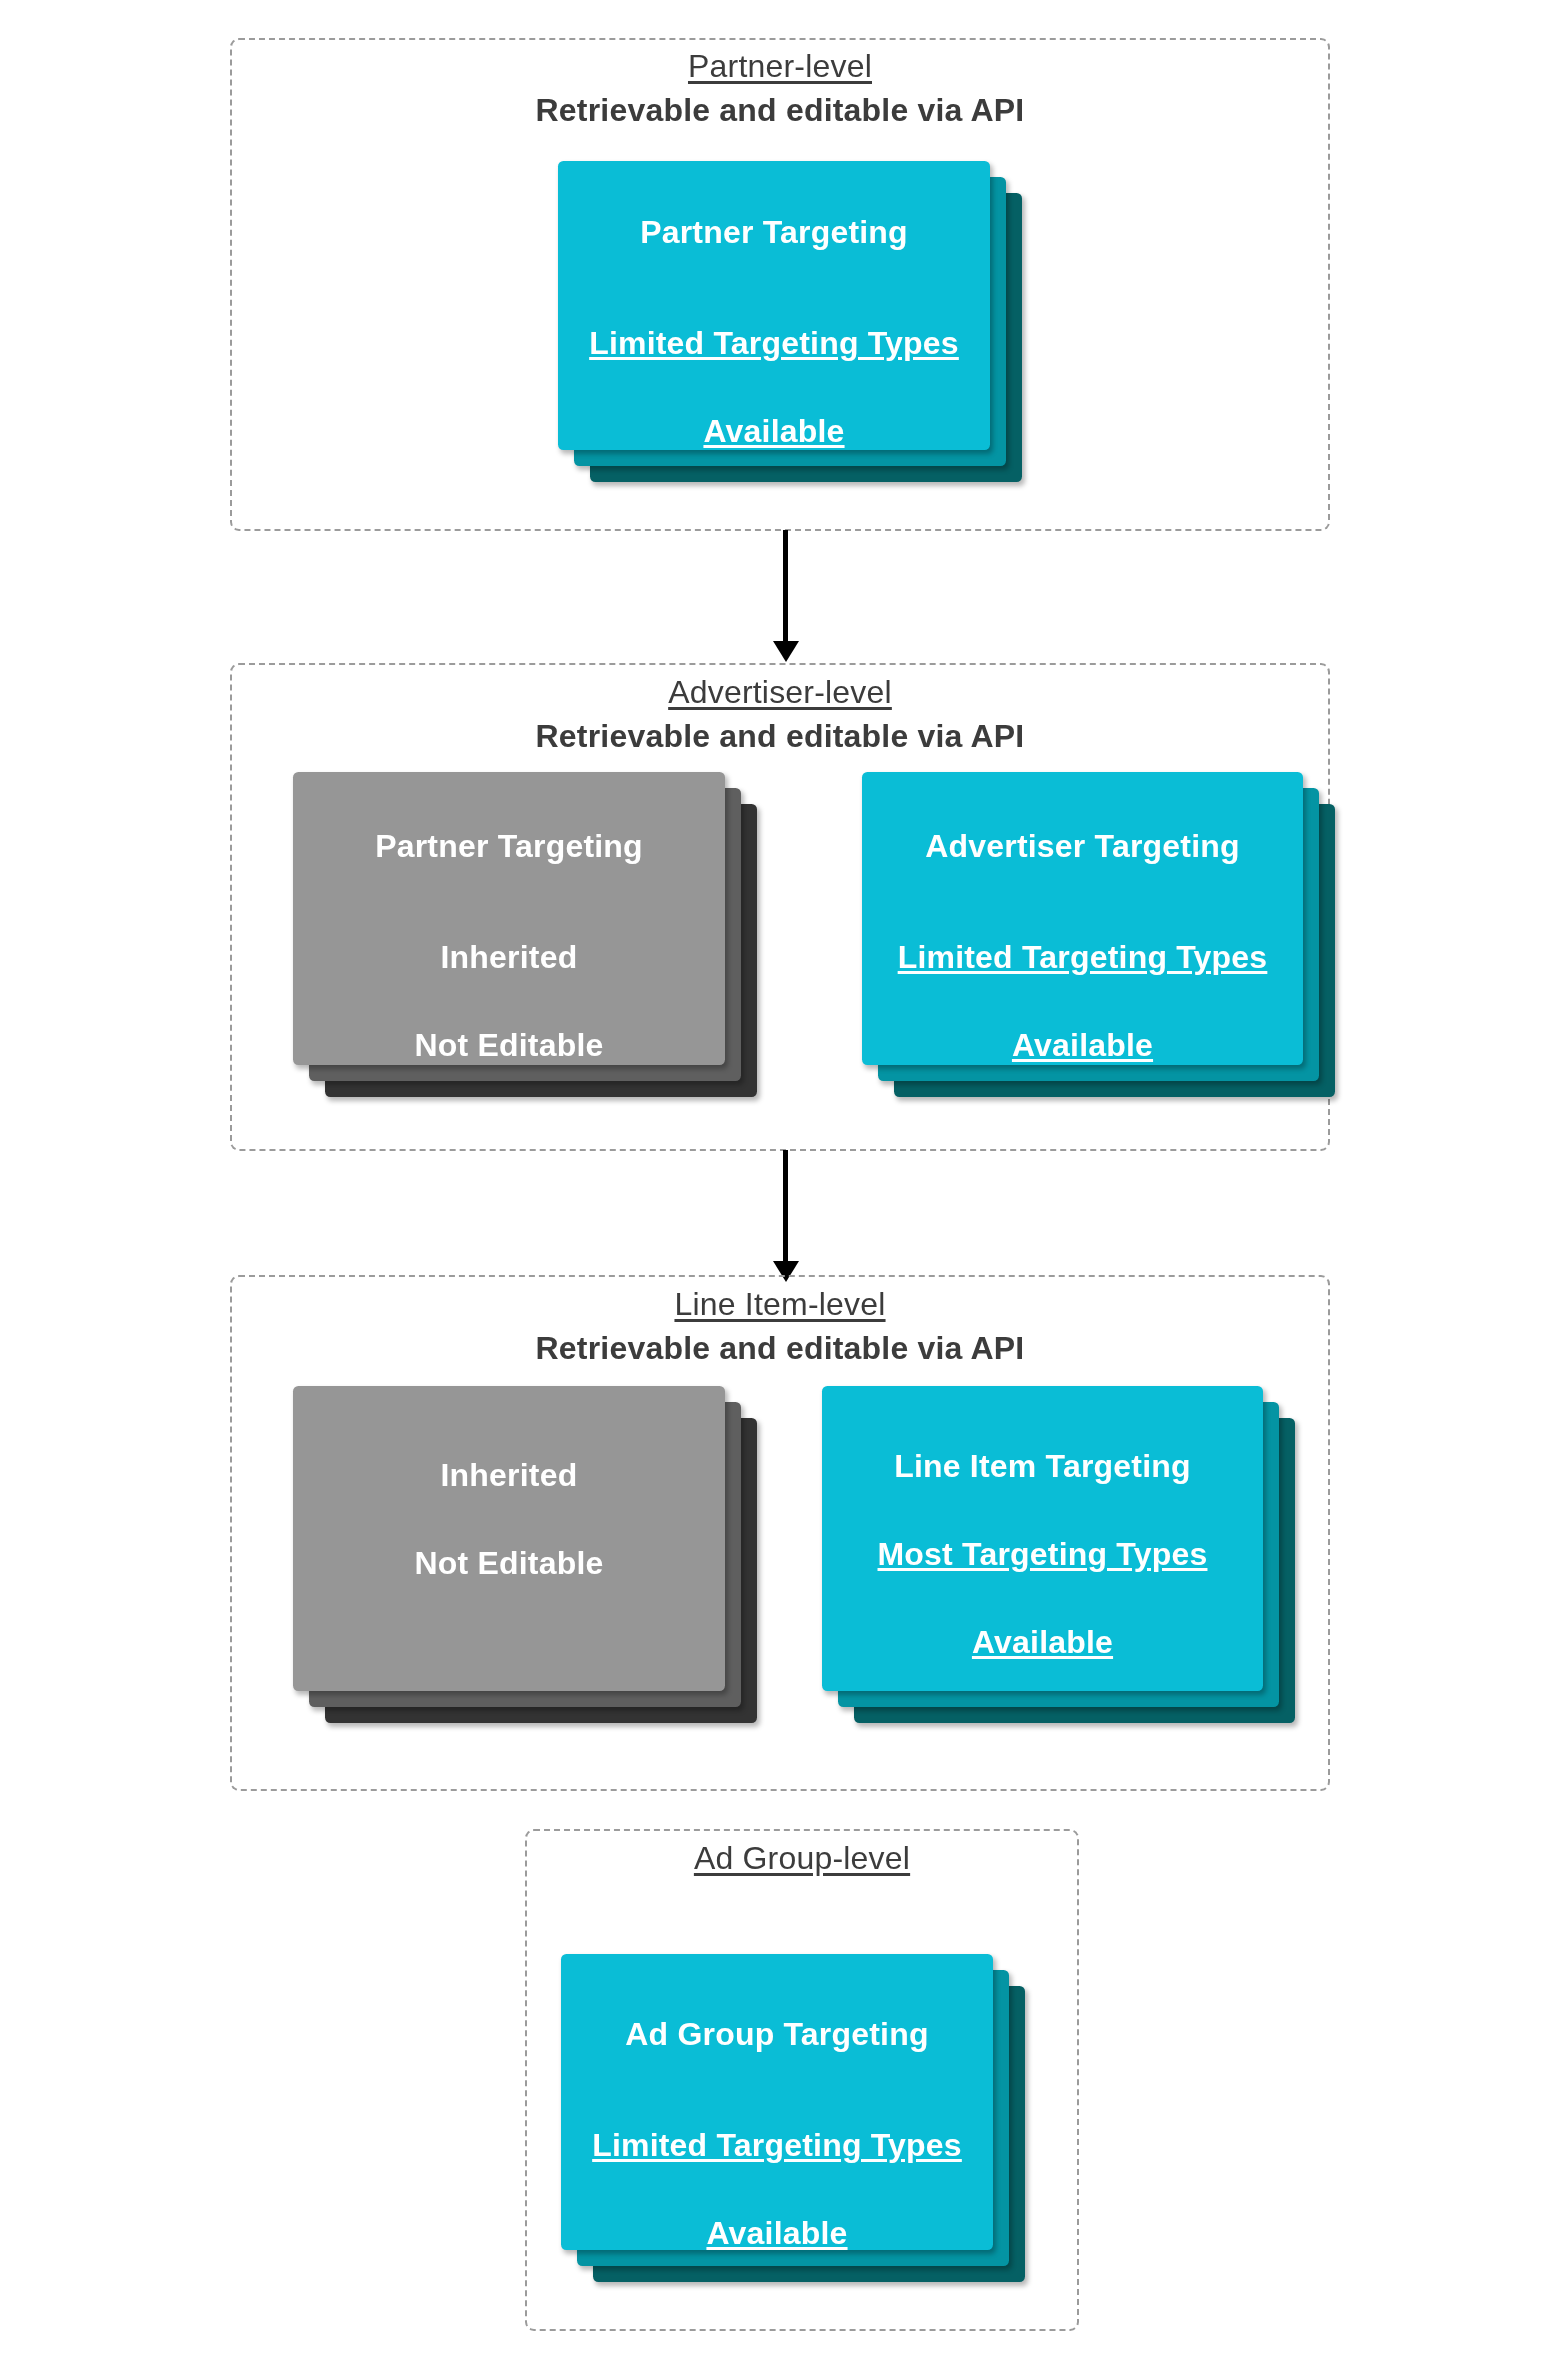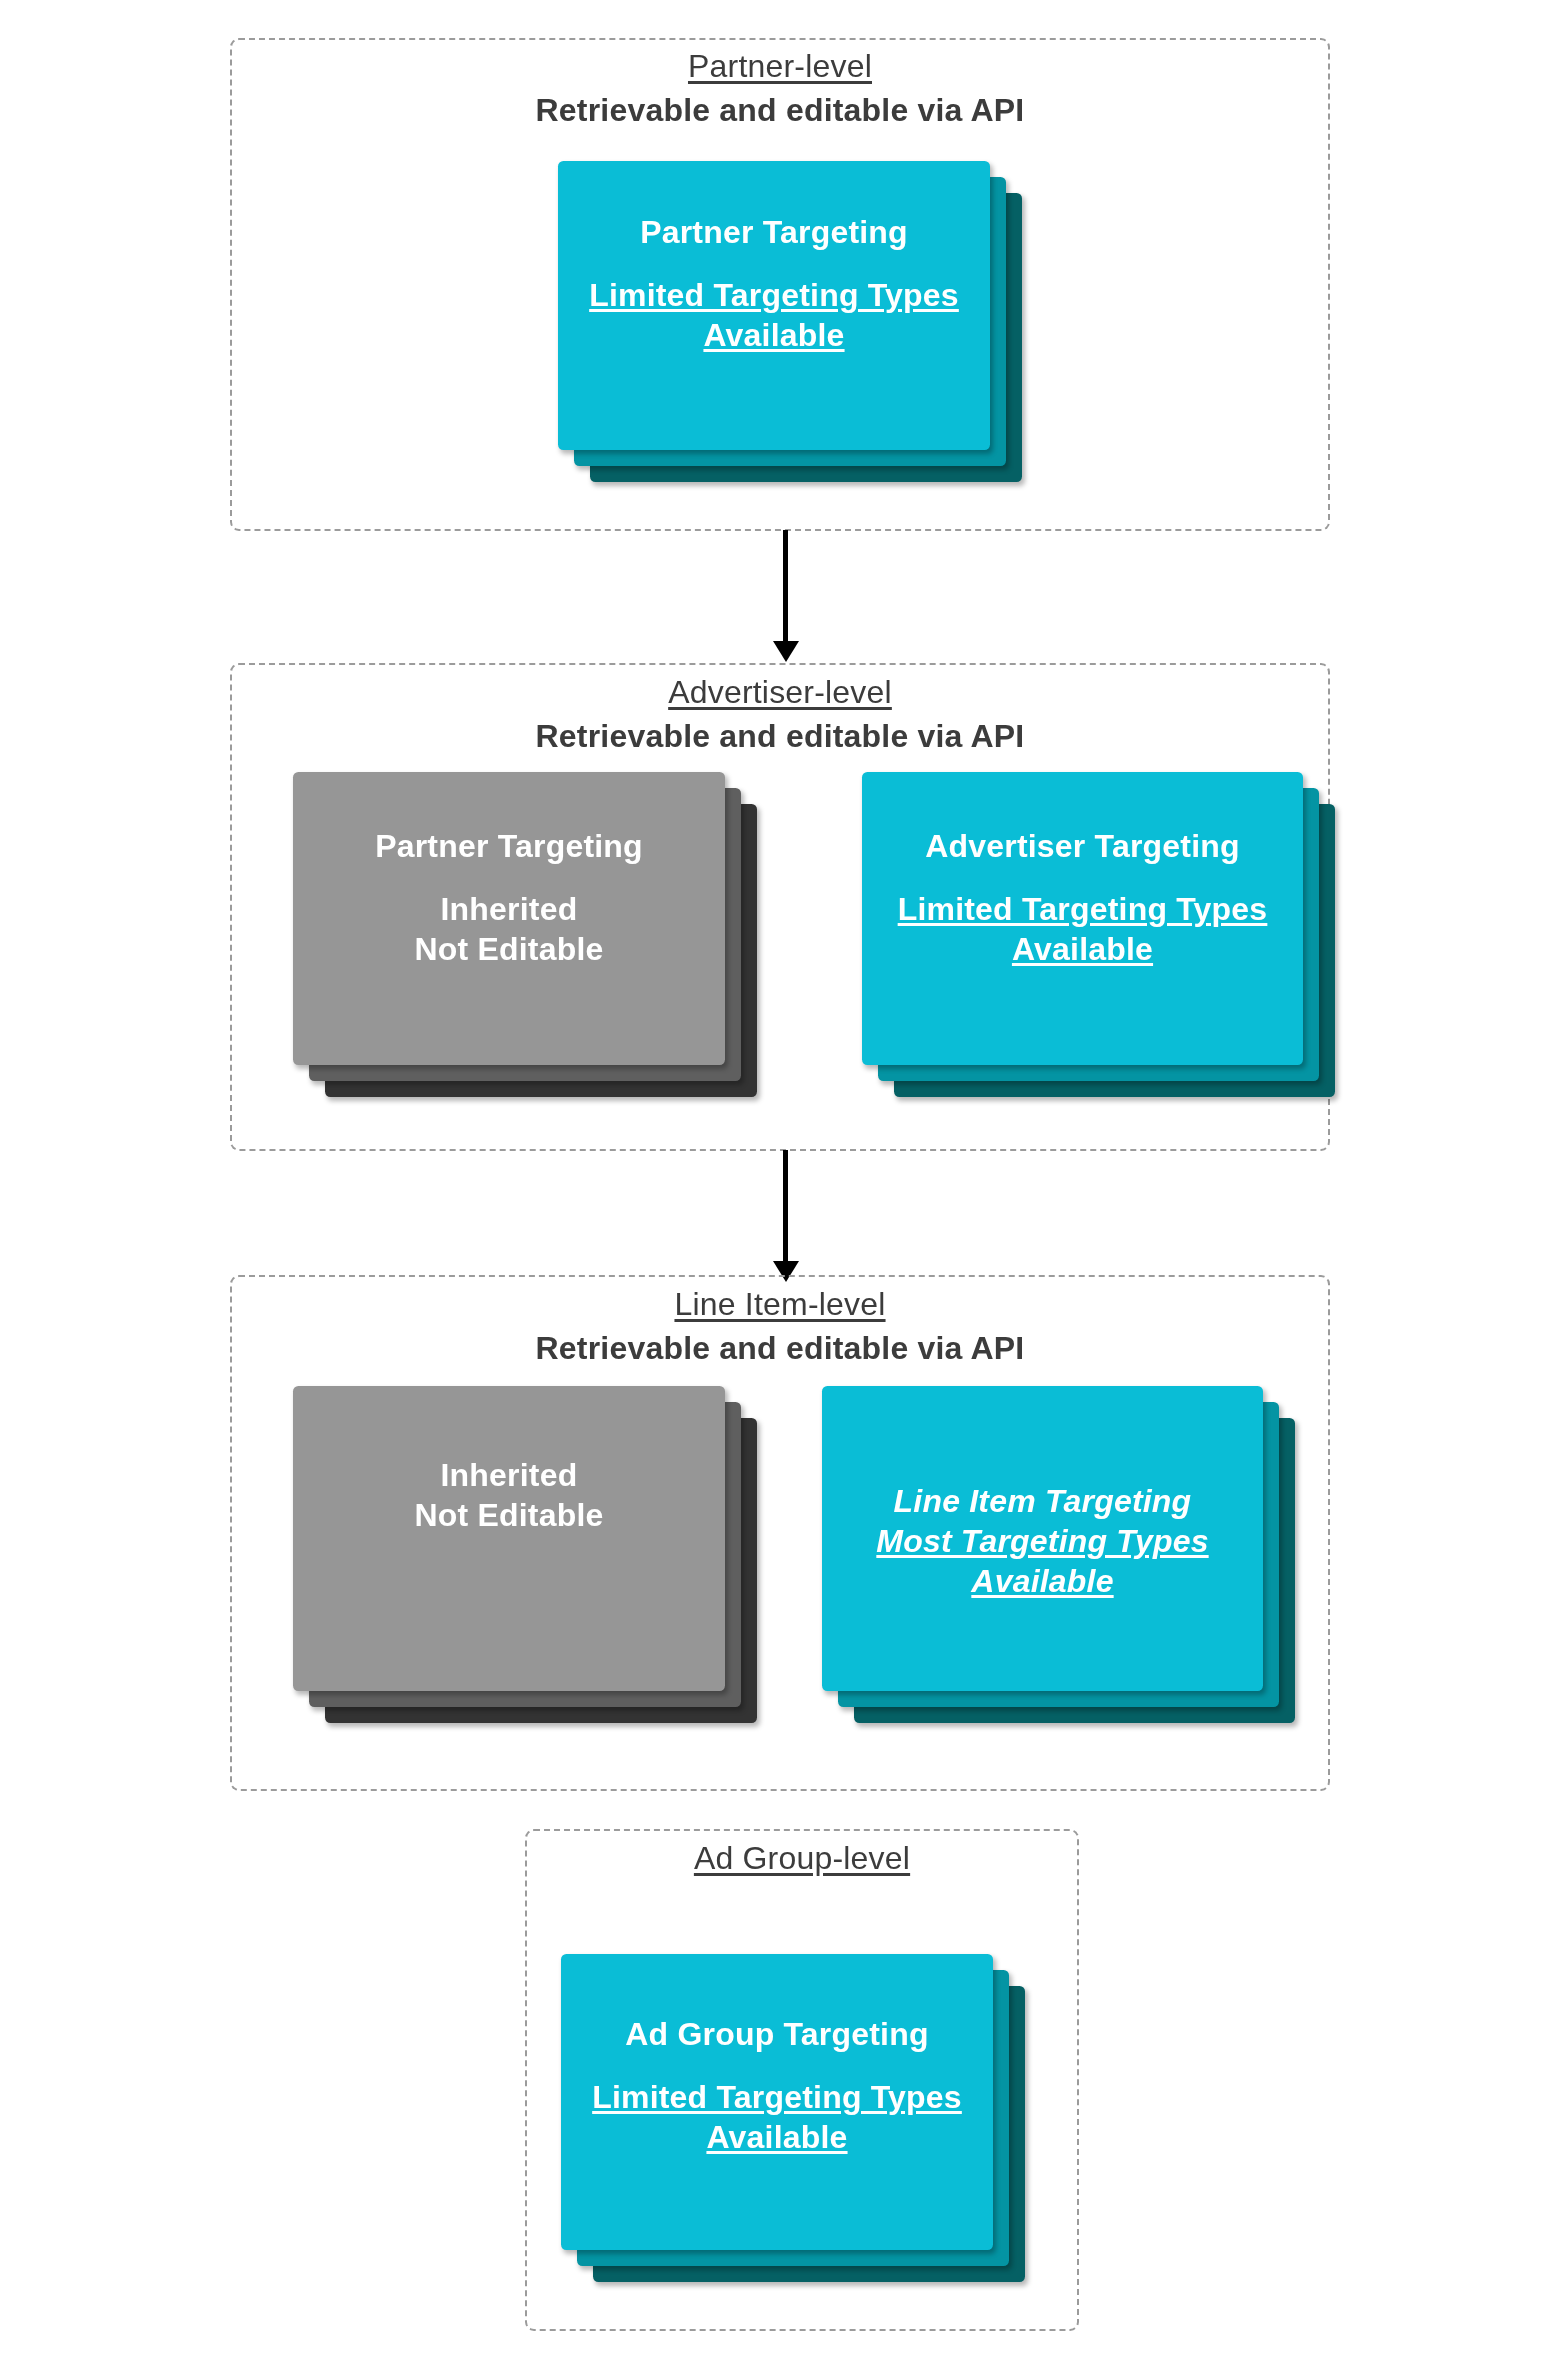--- a/index.html
+++ b/index.html
@@ -55,20 +55,21 @@
   }
 
   
   .card-stack {
     position: absolute;
   }
   .card-layer {
     position: absolute;
     border-radius: 5.4px;
     box-shadow: 2.7px 3.6px 5.4px rgba(0,0,0,0.28);
+    gap: 48px;
   }
   .card-layer.back {
     left: 32px;
     top: 32px;
   }
   .card-layer.mid {
     left: 16px;
     top: 16px;
   }
   .card-layer.front {
@@ -203,21 +204,21 @@
   <div class="card-layer mid" style="width:432px; height:305px;"></div>
   <div class="card-layer front" style="width:432px; height:305px; padding-top:48px; padding-left:30px; padding-right:30px;">
     <div class="card-sub" style="margin-top:21.4px;">Inherited</div>
     <div class="card-sub">Not Editable</div>
   </div>
 </div>
 
 <div class="card-stack cyan" style="left:822px; top:1386px; width:473px; height:357px;">
   <div class="card-layer back" style="width:441px; height:305px;"></div>
   <div class="card-layer mid" style="width:441px; height:305px;"></div>
-  <div class="card-layer front" style="width:441px; height:305px; padding-top:96px;font-style:italic;">
+  <div class="card-layer front" style="width:441px; height:305px; padding-top:61px;">
     <div class="card-title">Line Item Targeting</div>
     <div class="card-sub linkish" style="">Most Targeting Types</div>
     <div class="card-sub linkish">Available</div>
   </div>
 </div>
 
 <div class="level-box" style="left:525px; top:1829px; width:554px; height:502px;"></div>
 
 <div class="level-heading" style="left:525px; top:1838px; width:554px;">
   <span class="level-name">Ad Group-level</span>

